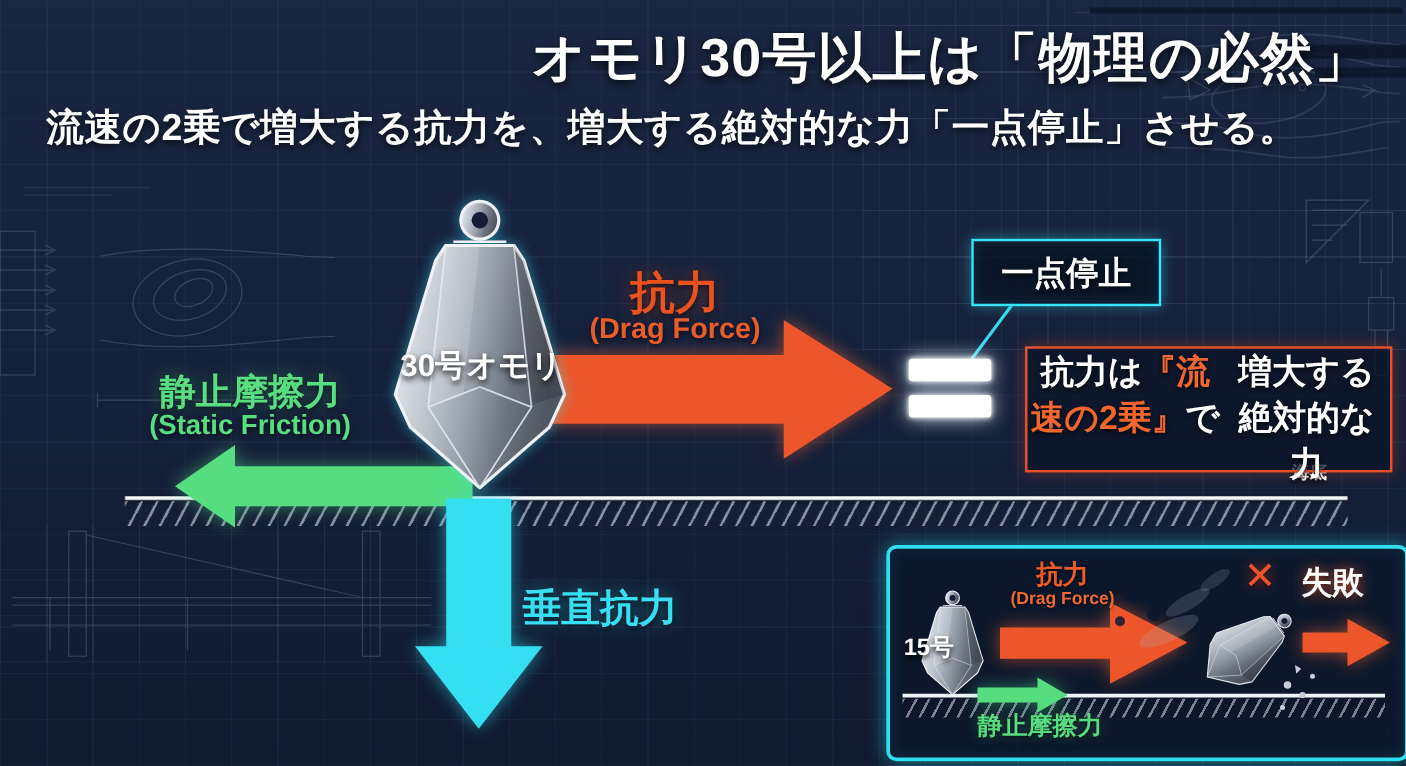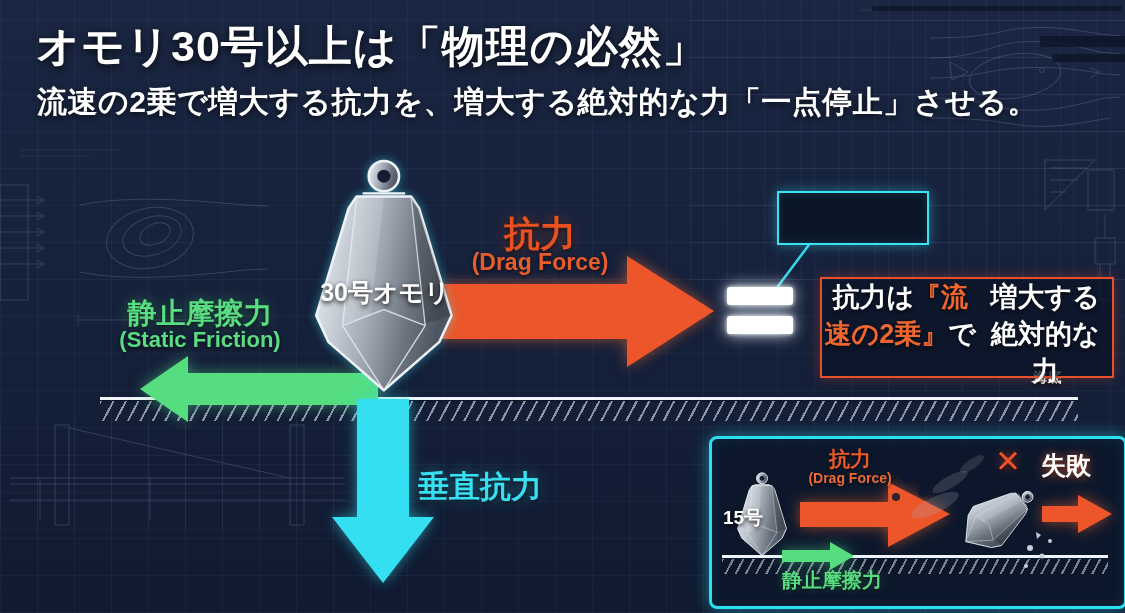--- a/index.html
+++ b/index.html
@@ -17,20 +17,21 @@
     background:
       repeating-linear-gradient(0deg, rgba(160,190,235,.09) 0 1px, transparent 1px 37px),
       repeating-linear-gradient(90deg, rgba(160,190,235,.09) 0 1px, transparent 1px 37px);
   }
   
   .title{
     left:36px;top:18px;width:1060px;
     font-size:43px;font-weight:900;color:#ffffff;letter-spacing:1px;
     text-shadow:0 3px 8px rgba(0,0,0,.75),0 0 2px rgba(0,0,0,.5);
     white-space:nowrap;
+    text-align:right;
   }
   .subtitle{
     left:37px;top:82px;width:1080px;
     font-size:30px;font-weight:800;color:#ffffff;letter-spacing:.5px;
     text-shadow:0 2px 6px rgba(0,0,0,.75);
     white-space:nowrap;
   }
   .lbl{white-space:nowrap;text-align:center;}
   .lbl-drag{left:455px;top:210px;width:170px;font-size:36px;font-weight:900;color:#e9521f;
     text-shadow:0 2px 5px rgba(0,0,0,.6),0 0 14px rgba(235,90,40,.45);}
@@ -273,20 +274,21 @@
 
   <div class="abs lbl lbl-normal">垂直抗力</div>
   <div class="abs lbl lbl-seabed">海底</div>
   <div class="abs lbl lbl-weight-main">30号オモリ</div>
 
   <div class="abs stop-box cyan-c">
     <span class="cb tl"></span>
     <span class="cb tr"></span>
     <span class="cb bl"></span>
     <span class="cb br"></span>
+    <span>一点停止</span>
   </div>
 
   <div class="abs equals">
     <span class="bar b1"></span>
     <span class="bar b2"></span>
   </div>
 
   <div class="abs eq-box orange-c">
     <span class="cb tl"></span>
     <span class="cb tr"></span>

